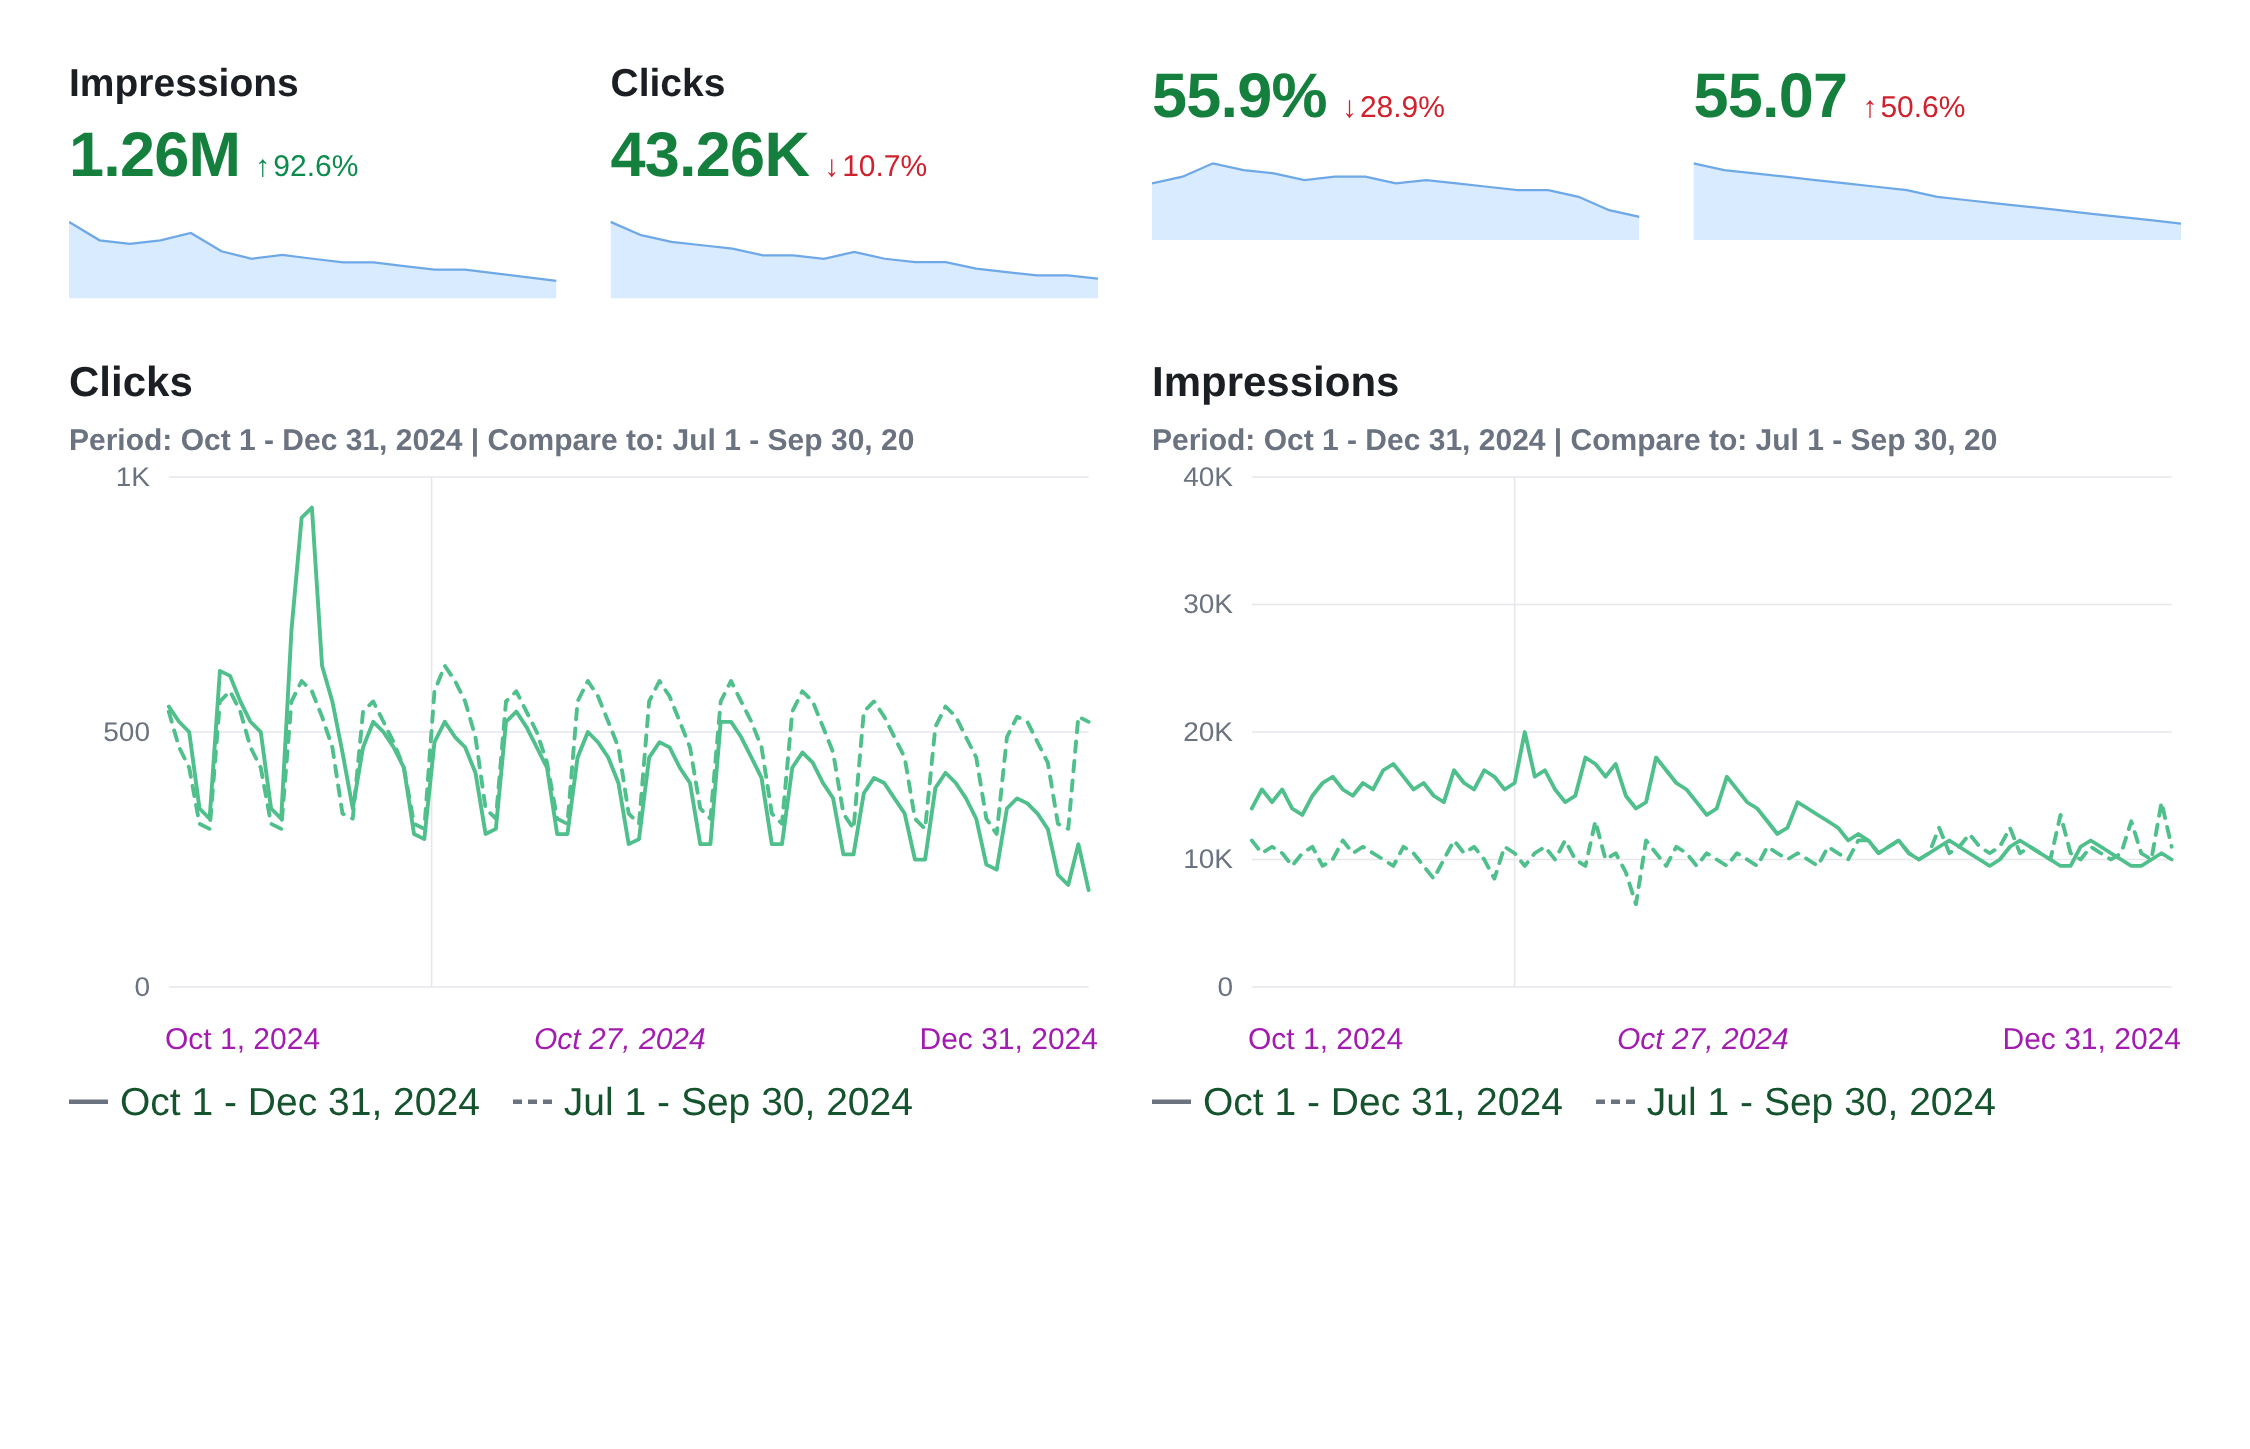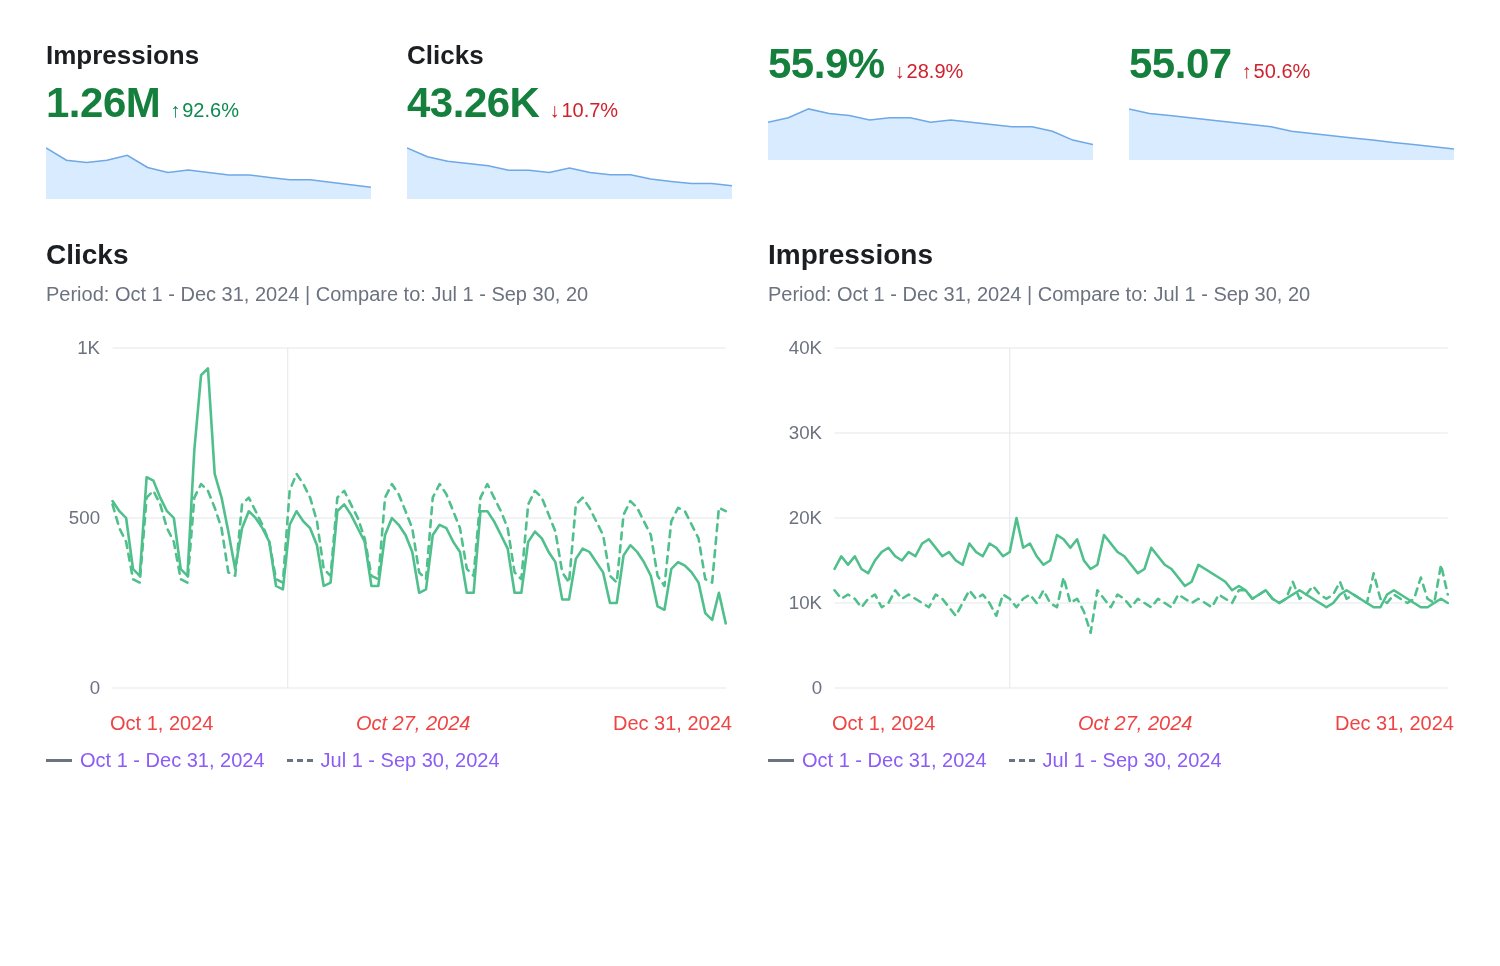--- a/index.html
+++ b/index.html
@@ -59,42 +59,43 @@
   }
   .chart-title {
     font-size: 28px;
     font-weight: 700;
     color: #1b1f23;
     margin-bottom: 12px;
   }
   .chart-subtitle {
     font-size: 20px;
     color: #6b7280;
-    margin-bottom: 32px;
+    margin-bottom: 2px;
     white-space: nowrap;
     overflow: hidden;
+    font-weight: bold;
   }
   .chart-plot {
     width: 100%;
     height: 360px;
     display: block;
   }
   .chart-xaxis {
     display: flex;
     justify-content: space-between;
     padding: 14px 0 14px 64px;
     font-size: 20px;
-    color: #ef4444;
+    color: #a21caf;
   }
   .chart-xaxis .mid { text-align:left;font-style:italic; }
   .legend {
     display: flex;
     gap: 22px;
-    font-size: 20px;
-    color: #8b5cf6;
+    font-size: 26px;
+    color: #14532d;
     align-items: center;
     flex-wrap: wrap;
   }
   .legend-item { display: inline-flex; align-items: center; gap: 8px; }
   .legend-swatch-solid {
     width: 26px; height: 0;
     border-top: 3px solid #6b7280;
   }
   .legend-swatch-dashed {
     width: 26px; height: 0;

